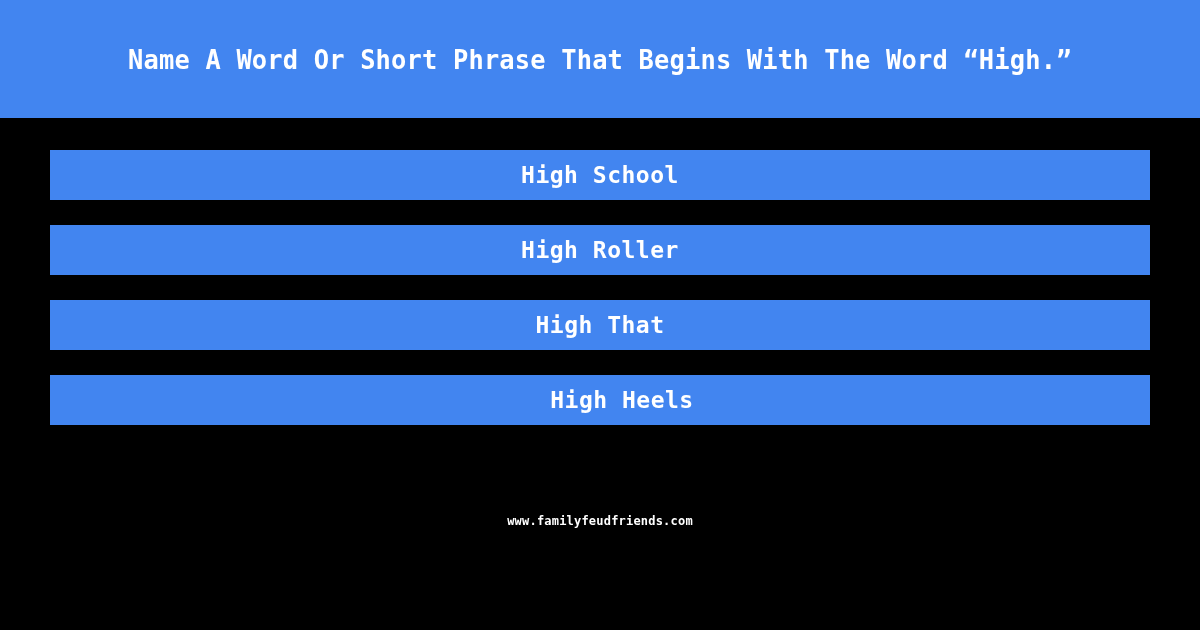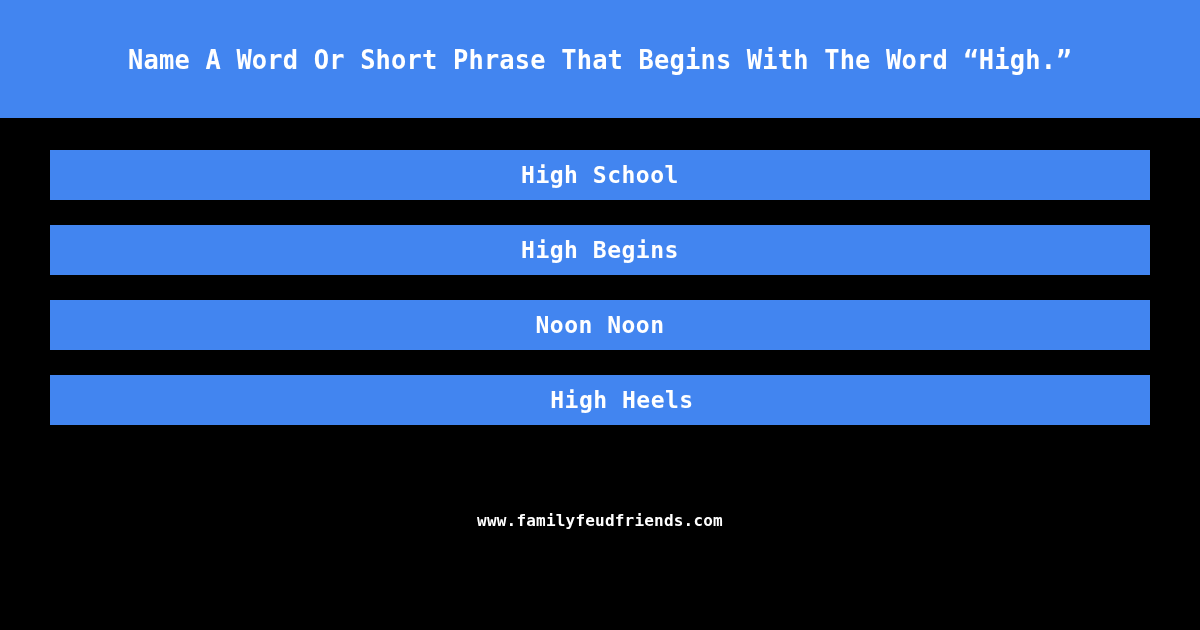--- a/index.html
+++ b/index.html
@@ -85,21 +85,21 @@
     flex: 0 0 auto;
     height: 55px;
     display: flex;
     align-items: center;
     justify-content: center;
     background: #000000;
   }
   .footer-text {
     color: #ffffff;
     font-family: "DejaVu Sans Mono", "Liberation Mono", monospace;
-    font-size: 16px;
+    font-size: 12px;
     font-weight: bold;
     letter-spacing: 0.2px;
     white-space: nowrap;
   }
 </style>
 </head>
 <body>
 
 <div class="page">
 
@@ -108,25 +108,25 @@
   </div>
 
   <div class="board">
 
     <div class="answer-row">
       <span class="answer-text">High School</span>
     </div>
 
 
     <div class="answer-row">
-      <span class="answer-text">High Begins</span>
+      <span class="answer-text">High Roller</span>
     </div>
 
     <div class="answer-row">
-      <span class="answer-text">Noon Noon</span>
+      <span class="answer-text">High That</span>
     </div>
 
 
     <div class="answer-row">
       <span class="answer-text">High Heels</span>
     </div>
 
   </div>
 
   <div class="footer">

